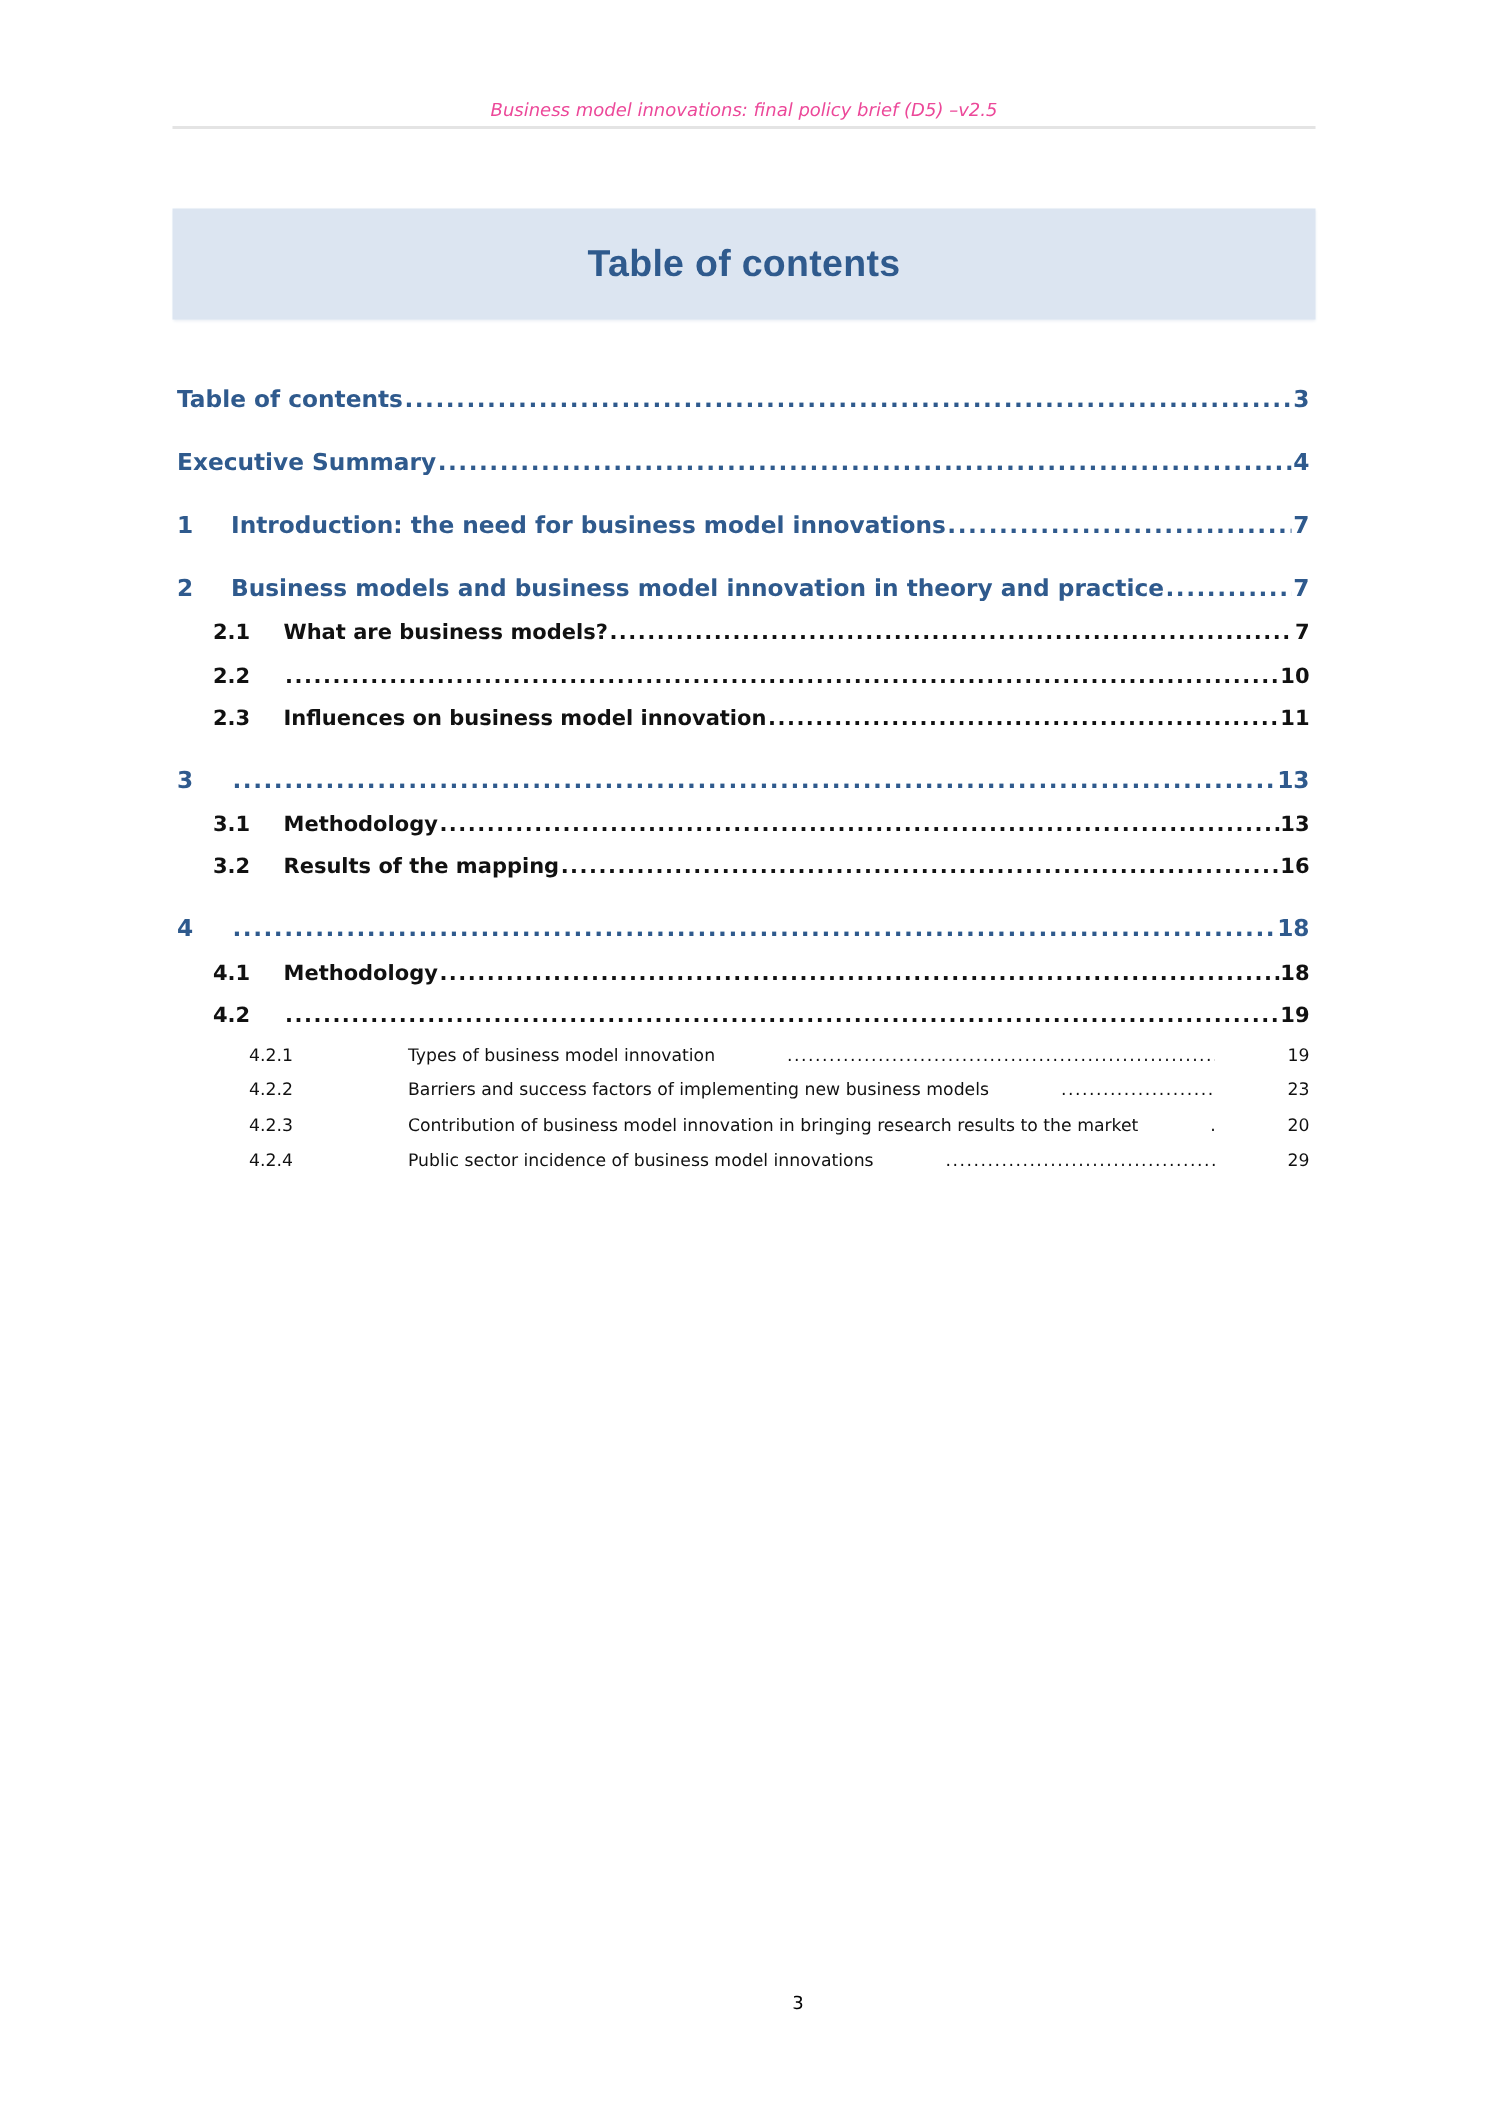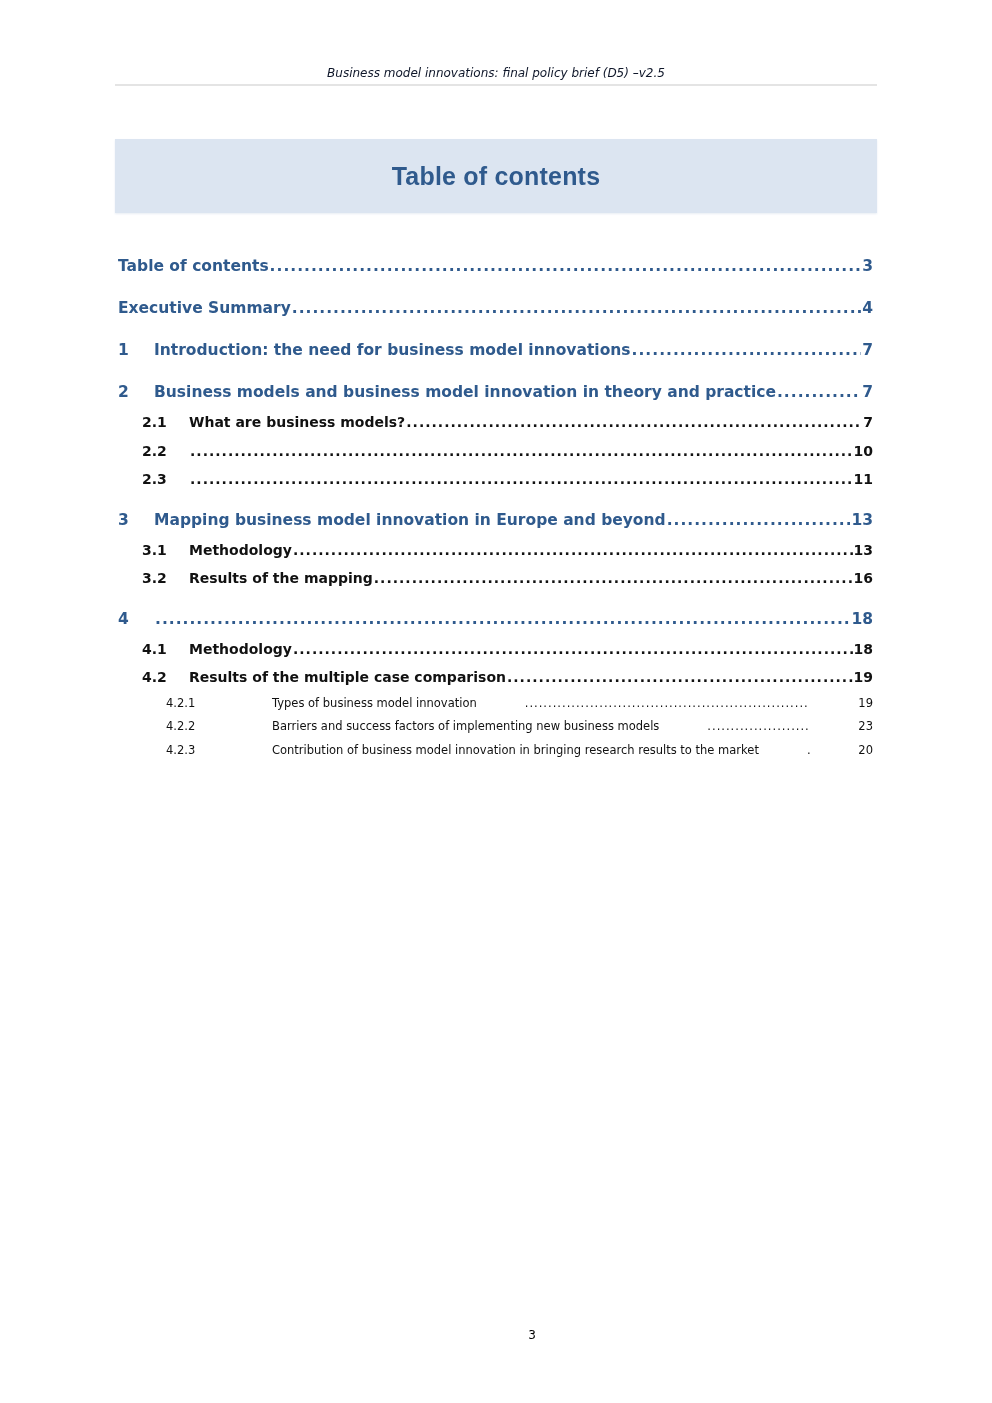--- a/index.html
+++ b/index.html
@@ -1,17 +1,17 @@
 <!DOCTYPE html>
 <html><head>
 <meta charset="utf-8">
 <style>
   html, body { margin: 0; padding: 0; background: #ffffff; }
   body { width: 992px; height: 1403px; position: relative; font-family: "DejaVu Sans", "Liberation Sans", sans-serif; color: #000; overflow: hidden; }
-  .running-header { position: absolute; top: 66px; left: 115px; width: 762px; text-align: center; font-style: italic; font-size: 12px; color: #0f172a; }
+  .running-header { position: absolute; top: 66px; left: 115px; width: 762px; text-align: center; font-style: italic; font-size: 12px; color: #ec4899; }
   .header-rule { position: absolute; top: 84px; left: 115px; width: 762px; height: 2px; background: #e4e4e4; }
   .title-box { position: absolute; top: 139px; left: 115px; width: 762px; height: 74px; background: #dce5f1; box-shadow: 0 1px 2px #e8edf4; display: flex; align-items: center; justify-content: center; }
   .title-box h1 { margin: 0; font-family: "Liberation Sans", sans-serif; font-weight: bold; font-size: 25px; color: #2f5a8d; letter-spacing: 0.2px; }
   .toc { position: absolute; left: 118px; top: 252px; width: 755px; }
   .row { display: flex; align-items: baseline; white-space: nowrap; overflow: hidden; }
   .row .num { flex: 0 0 auto; }
   .row .label { flex: 0 0 auto; }
   .row .dots { flex: 1 1 auto; overflow: hidden; margin: 0 1px; }
   .row .dots::after { content: "........................................................................................................................................................................................................................................................"; letter-spacing: 1px; }
   .row .page { flex: 0 0 auto; }
@@ -66,27 +66,27 @@
     <span class="dots"></span>
     <span class="page">7</span>
   </div>
   <div class="row lvl1">
     <span class="num">2.2</span>
     <span class="dots"></span>
     <span class="page">10</span>
   </div>
   <div class="row lvl1">
     <span class="num">2.3</span>
+    <span class="label">Influences on business model innovation</span>
     <span class="dots"></span>
     <span class="page">11</span>
   </div>
   <div class="gap"></div>
   <div class="row lvl0" style="height:30px">
     <span class="num">3</span>
-    <span class="label">Mapping business model innovation in Europe and beyond</span>
     <span class="dots"></span>
     <span class="page">13</span>
   </div>
   <div class="row lvl1">
     <span class="num">3.1</span>
     <span class="label">Methodology</span>
     <span class="dots"></span>
     <span class="page">13</span>
   </div>
   <div class="row lvl1">
@@ -102,21 +102,20 @@
     <span class="page">18</span>
   </div>
   <div class="row lvl1">
     <span class="num">4.1</span>
     <span class="label">Methodology</span>
     <span class="dots"></span>
     <span class="page">18</span>
   </div>
   <div class="row lvl1">
     <span class="num">4.2</span>
-    <span class="label">Results of the multiple case comparison</span>
     <span class="dots"></span>
     <span class="page">19</span>
   </div>
   <div class="row lvl2">
     <span class="num">4.2.1</span>
     <span class="label">Types of business model innovation</span>
     <span class="dots"></span>
     <span class="page">19</span>
   </div>
   <div class="row lvl2">
@@ -124,15 +123,21 @@
     <span class="label">Barriers and success factors of implementing new business models</span>
     <span class="dots"></span>
     <span class="page">23</span>
   </div>
   <div class="row lvl2">
     <span class="num">4.2.3</span>
     <span class="label">Contribution of business model innovation in bringing research results to the market</span>
     <span class="dots"></span>
     <span class="page">20</span>
   </div>
+  <div class="row lvl2">
+    <span class="num">4.2.4</span>
+    <span class="label">Public sector incidence of business model innovations</span>
+    <span class="dots"></span>
+    <span class="page">29</span>
+  </div>
 </div>
 
 <div class="page-number">3</div>
 
 </body></html>

